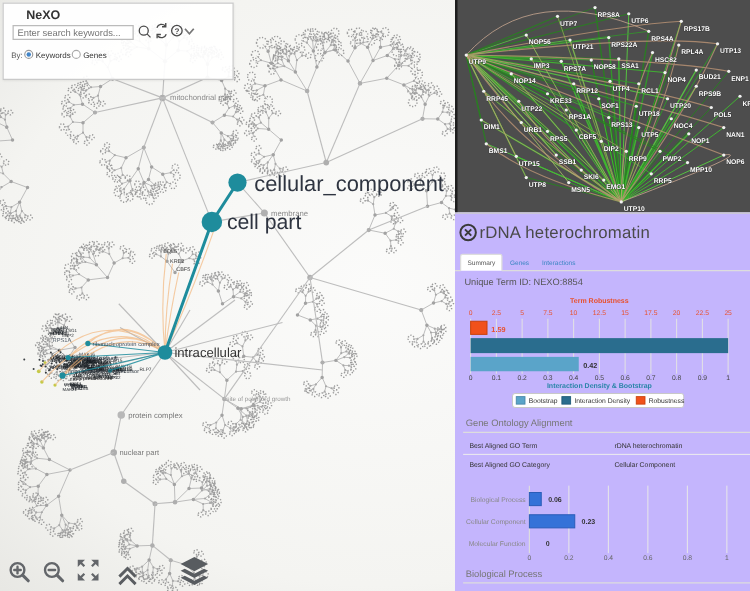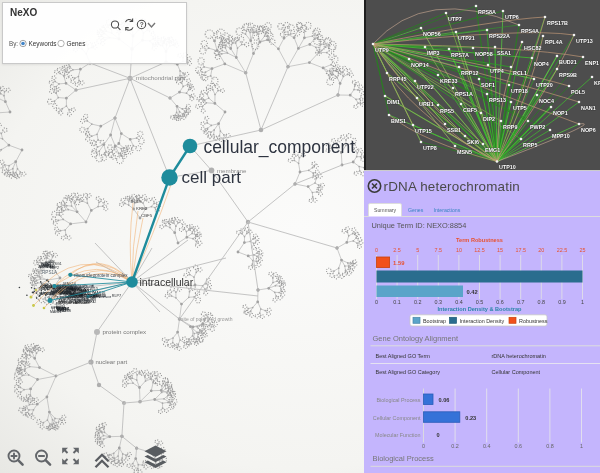--- a/index.html
+++ b/index.html
@@ -1,17 +1,17 @@
 <!DOCTYPE html>
 <html><head><meta charset="utf-8">
 <style>
 html,body{margin:0;padding:0;width:600px;height:473px;overflow:hidden;font-family:"Liberation Sans",sans-serif;background:#f7f7f5}
 #canvas{position:absolute;left:0;top:0;width:600px;height:473px}
 #search{position:absolute;left:2px;top:2px;width:183px;height:60px;background:rgba(255,255,255,0.93);border:1px solid #c9c9c9;box-shadow:0 1px 2px rgba(0,0,0,0.08);z-index:5}
-#search .title{font-size:10px;font-weight:bold;color:#333;margin:4px 0 0 7px}
+#search .title{font-size:10px;font-weight:bold;color:#333;margin:4px 0 0 18px}
 #search input{position:absolute;left:7px;top:17px;width:92px;height:10px;border:1px solid #bbb;font-size:7.5px;color:#999;padding:0 0 0 3px;font-family:"Liberation Sans",sans-serif}
 #darkpanel{position:absolute;left:364px;top:0;width:236px;height:170px;background:#4d4d4d;border-left:2px solid #1e1e1e;box-sizing:border-box;z-index:6}
 #rightpanel{position:absolute;left:364px;top:170px;width:236px;height:303px;background:#c4b5fd;border-top:1px solid #ccc;box-sizing:border-box;z-index:6}
 </style></head>
 <body>
 <svg id="canvas" width="600" height="473">
 <defs>
       <radialGradient id="bg" cx="50%" cy="48%" r="75%">
 <stop offset="0%" stop-color="#fbfbfa"></stop>
         <stop offset="68%" stop-color="#f4f4f1"></stop>
@@ -265,20 +265,21 @@
       <path d="M95.5 467.3l6.5-6.5 6.5 6.5"></path>
     </g>
     <g fill="#585c60">
       <path d="M155.5 445.5l11 5.7-11 5.7-11-5.7z"></path>
       <path d="M144.5 456.6l3.3-1.7 7.7 4 7.7-4 3.3 1.7-11 5.7z"></path>
       <path d="M144.5 462.2l3.3-1.7 7.7 4 7.7-4 3.3 1.7-11 5.7z"></path>
     </g>
 </svg>
 <div id="search">
  <div class="title">NeXO</div>
+ <input placeholder="Enter search keywords..." style="">
  <svg width="183" height="59" style="position:absolute;left:0;top:0">
   <g stroke="#4a4a4a" stroke-width="1.05" fill="none">
    <circle cx="112" cy="21.5" r="3.6"></circle>
         <line x1="114.6" y1="24.1" x2="117.4" y2="26.9"></line>
    <path d="M122.5 19.2a4 4 0 0 1 6.8-1.4M130 24.4a4 4 0 0 1-6.8 1.4"></path>
    <path d="M129.6 15.4v3h-3M122.7 27.6v-3h3" stroke-width="1.1"></path>
    <circle cx="138.5" cy="21.5" r="4.2"></circle>
   </g>
   <text x="136.7" y="24.3" font-size="6.5" fill="#555" font-weight="bold">?</text>
   <path d="M145 20l3.5 4 3.5-4" stroke="#777" stroke-width="1.4" fill="none"></path>

